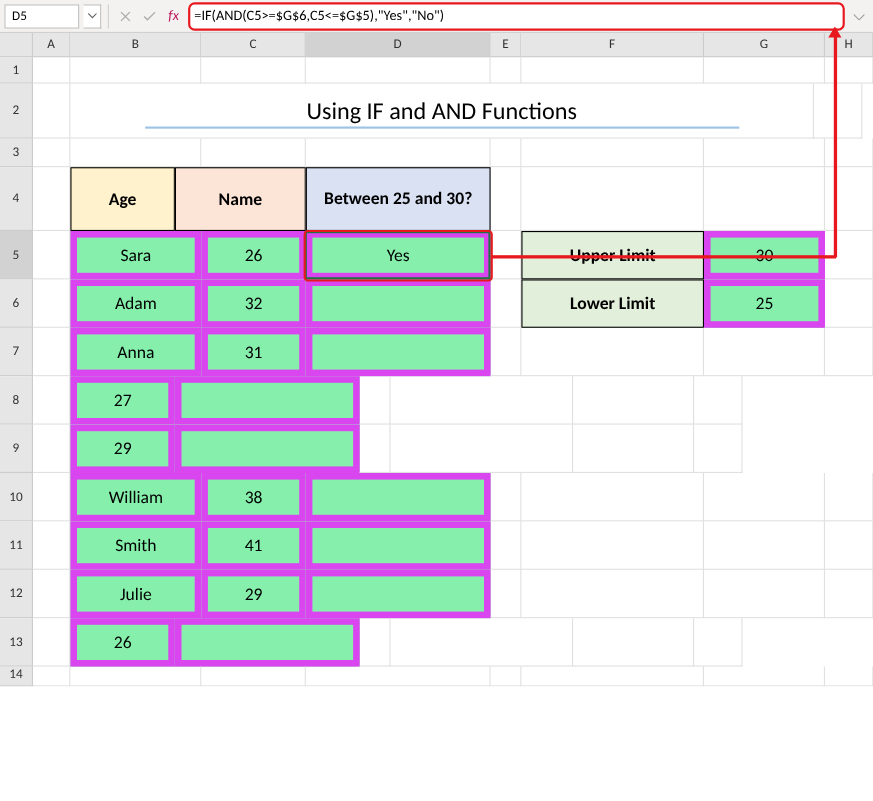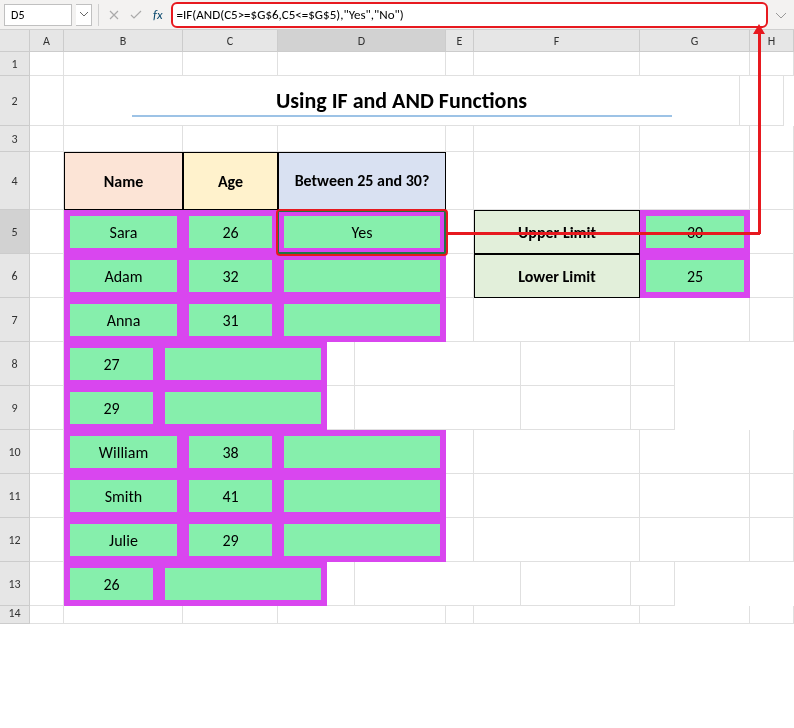--- a/index.html
+++ b/index.html
@@ -3,41 +3,41 @@
   <meta charset="utf-8">
   <style>
     * { box-sizing: border-box; margin: 0; padding: 0; }
     body { font-family: Calibri, Arial, sans-serif; font-size: 15px; background: #fff; color: #000; }
     
     .toolbar { display: flex; align-items: center; height: 30px; background: #f3f2f1; border-bottom: 1px solid #d0d0d0; padding: 0 4px; gap: 4px; }
     .name-box { width: 68px; height: 22px; background: #fff; border: 1px solid #c0c0c0; font-size: 12px; padding: 2px 6px; display: flex; align-items: center; }
     .name-box-dd { width: 16px; height: 22px; background: #fff; border: 1px solid #c0c0c0; border-left: none; display: flex; align-items: center; justify-content: center; }
     .tb-sep { width: 1px; height: 22px; background: #d0d0d0; margin: 0 2px; }
     .tb-btn { width: 18px; height: 18px; display: flex; align-items: center; justify-content: center; color: #888; font-size: 11px; }
-    .fx { font-style: italic; font-size: 13px; color: #0c4a6e; margin: 0 4px; }
+    .fx { font-style: italic; font-size: 13px; color: #be185d; margin: 0 4px; }
     .formula-highlight { border: 2.5px solid #e7191f; border-radius: 6px; flex: 1; height: 26px; display: flex; align-items: center; padding: 0 4px; background: #fff; font-size: 13px; }
     .expand-btn { width: 18px; height: 22px; display: flex; align-items: center; justify-content: center; color: #888; font-size: 10px; }
     
     .grid-area { position: relative; background: #fff; }
     .col-headers { display: flex; height: 22px; }
     .corner { width: 30px; background: #e6e6e6; border-right: 1px solid #ccc; border-bottom: 1px solid #ccc; }
     .col-h { background: #e6e6e6; border-right: 1px solid #ccc; border-bottom: 1px solid #ccc; display: flex; align-items: center; justify-content: center; font-size: 12px; color: #333; }
     .col-A { width: 34px; } .col-B { width: 119px; } .col-C { width: 95px; } .col-D { width: 168px; }
     .col-E { width: 28px; } .col-F { width: 166px; } .col-G { width: 110px; } .col-H { width: 44px; }
     .col-h.sel { background: #d2d2d2; }
     
     .rows { position: relative; }
     .row { display: flex; }
     .row-h { width: 30px; background: #e6e6e6; border-right: 1px solid #ccc; border-bottom: 1px solid #ccc; display: flex; align-items: center; justify-content: center; font-size: 12px; color: #333; }
     .row-h.sel { background: #d2d2d2; }
     .cell { border-right: 1px solid #e0e0e0; border-bottom: 1px solid #e0e0e0; display: flex; align-items: center; justify-content: center; font-size: 16px; padding: 2px 4px; position: relative; }
     .r-1 { height: 24px; } .r-2 { height: 50px; } .r-3 { height: 26px; }
     .r-4 { height: 58px; } .r-5 { height: 44px; } .r-std { height: 44px; }
     
-    .title-cell { font-size: 22px; font-weight: bold; justify-content: center; }
+    .title-cell { font-size: 22px; font-weight: normal; justify-content: center; }
     .title-underline { position: absolute; bottom: 8px; left: 10%; width: 80%; height: 2px; background: #9dc3e6; }
     
     .th-name { background: #fce4d6; font-weight: bold; border: 1px solid #000; }
     .th-age { background: #fff2cc; font-weight: bold; border: 1px solid #000; }
     .th-bet { background: #d9e1f2; font-weight: bold; border: 1px solid #000; text-align: left; line-height: 1.2; }
     .td { border: 6px solid #d946ef; background: #86efac; }
     .th-limit { background: #e2efda; font-weight: bold; border: 1px solid #000; }
     
     .sel-box { position: absolute; border: 2px solid #217346; pointer-events: none; }
     .red-box { position: absolute; border: 2.5px solid #e7191f; border-radius: 4px; pointer-events: none; }
@@ -126,22 +126,22 @@
       <div class="cell col-D"></div>
       <div class="cell col-E"></div>
       <div class="cell col-F"></div>
       <div class="cell col-G"></div>
       <div class="cell col-H"></div>
     </div>
 
     <div class="row r-4">
       <div class="row-h">4</div>
       <div class="cell col-A"></div>
+      <div class="cell col-C th-age">Age</div>
       <div class="cell col-B th-name">Name</div>
-      <div class="cell col-C th-age">Age</div>
       <div class="cell col-D th-bet">Between 25 and 30?</div>
       <div class="cell col-E"></div>
       <div class="cell col-F"></div>
       <div class="cell col-G"></div>
       <div class="cell col-H"></div>
     </div>
 
     <div class="row r-5">
       <div class="row-h sel">5</div>
       <div class="cell col-A"></div>

